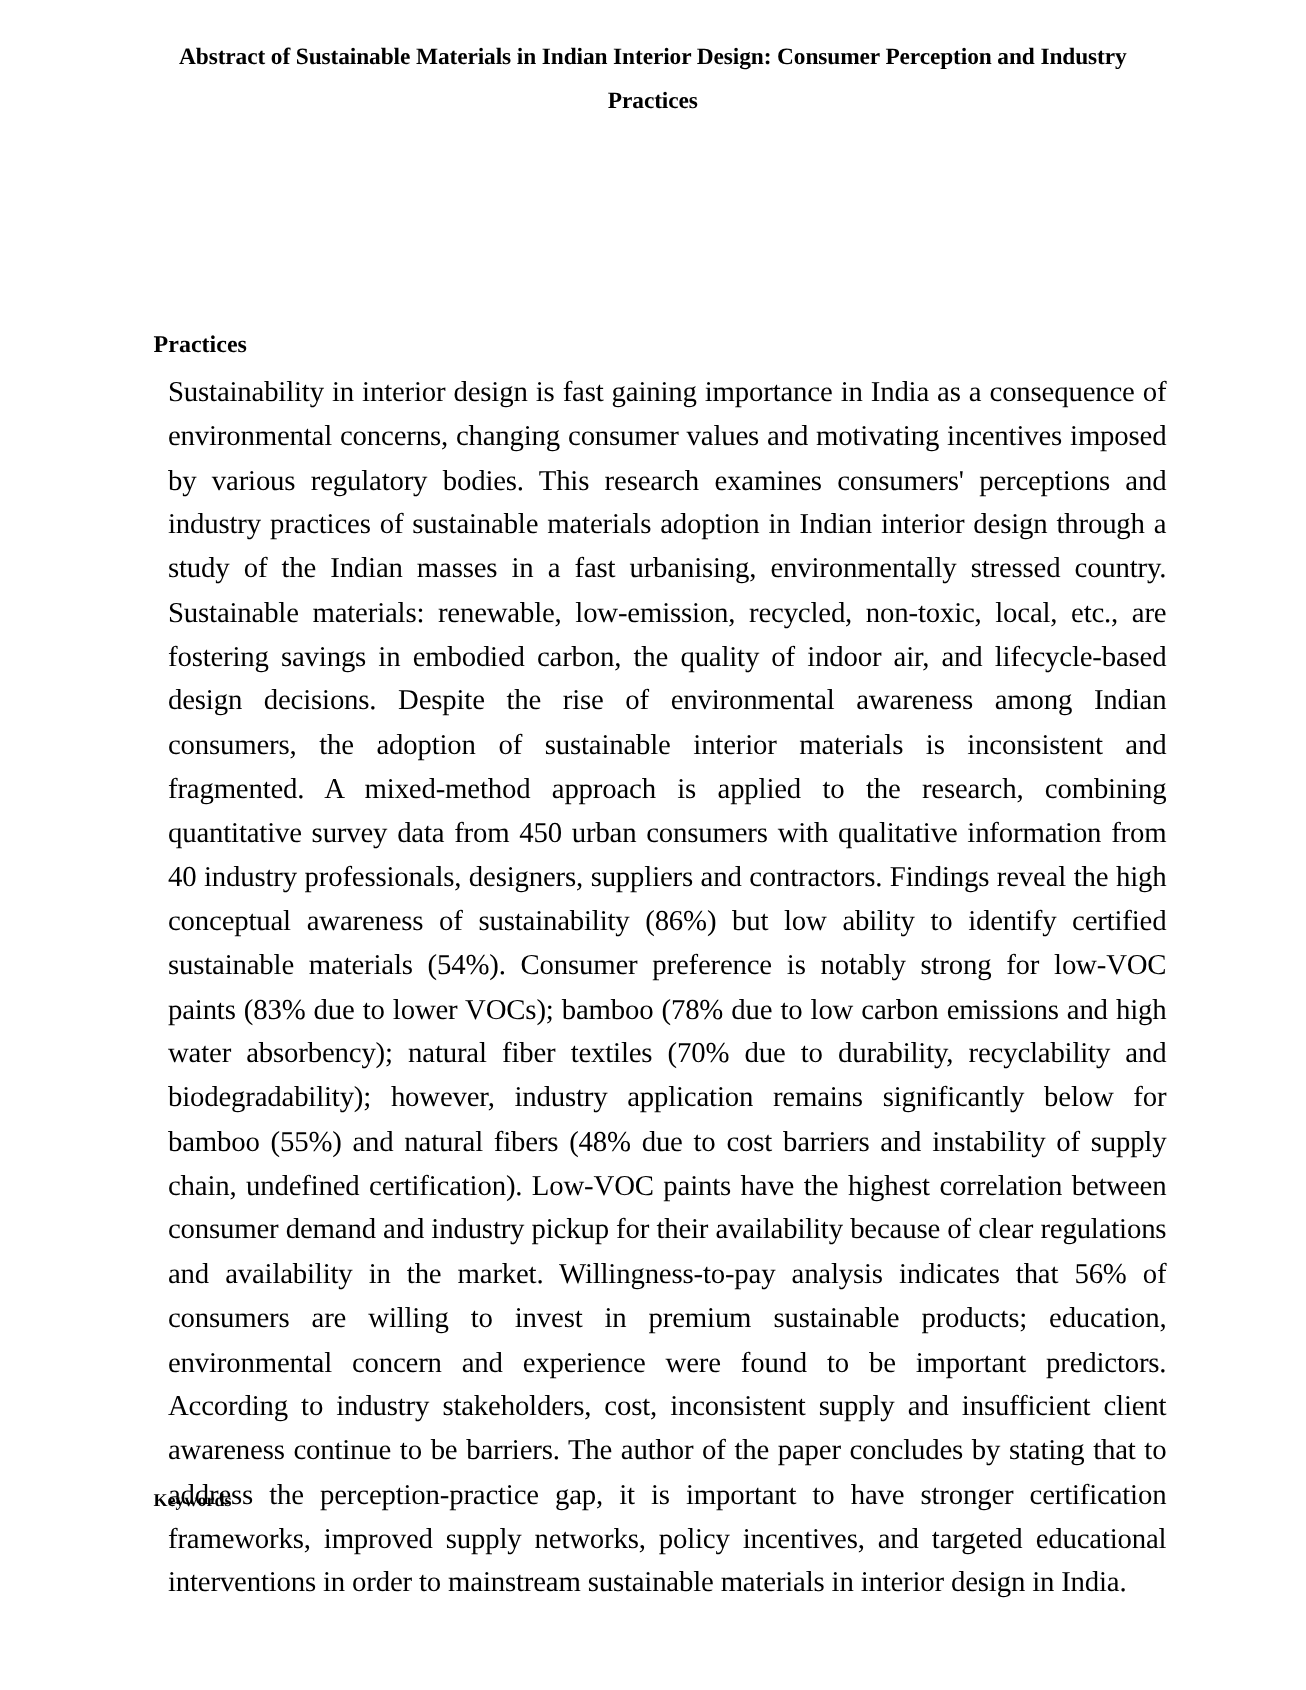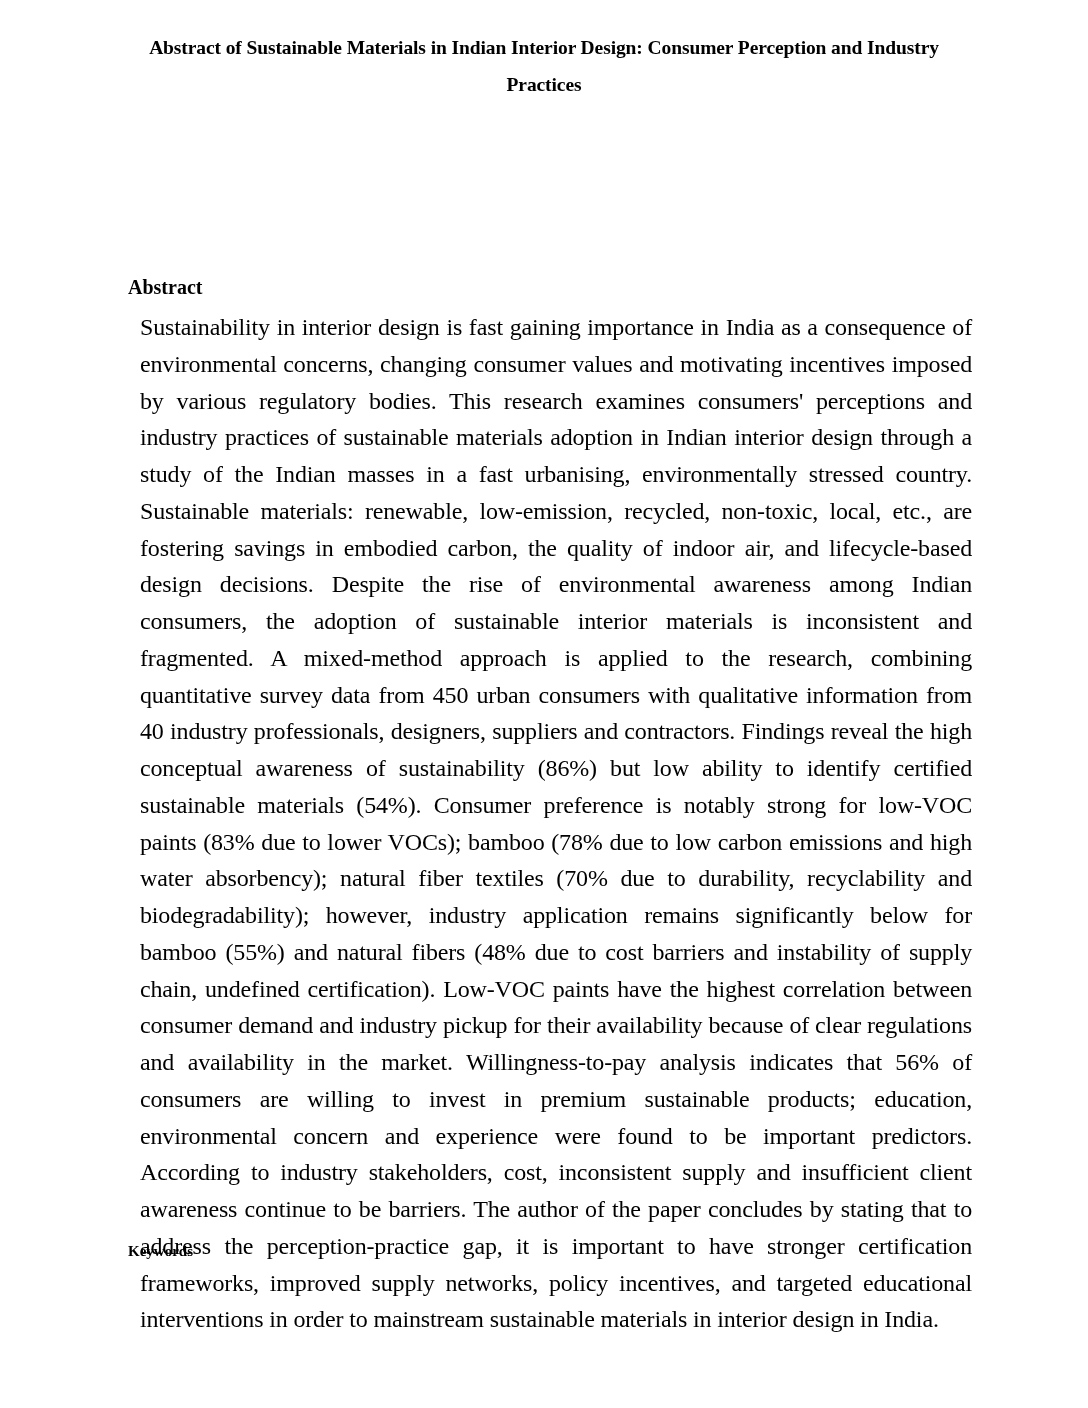--- a/index.html
+++ b/index.html
@@ -62,18 +62,18 @@
       line-height: 28px;
       text-align: right;
     }
   </style>
 </head>
 <body>
 
 <div class="page">
   <div class="title">Abstract of Sustainable Materials in Indian Interior Design: Consumer Perception and Industry Practices</div>
 
-  <div class="abstract-heading">Abstract</div>
+  <div class="abstract-heading">Practices</div>
 
   <div class="abstract-body">Sustainability in interior design is fast gaining importance in India as a consequence of environmental concerns, changing consumer values and motivating incentives imposed by various regulatory bodies. This research examines consumers' perceptions and industry practices of sustainable materials adoption in Indian interior design through a study of the Indian masses in a fast urbanising, environmentally stressed country. Sustainable materials: renewable, low-emission, recycled, non-toxic, local, etc., are fostering savings in embodied carbon, the quality of indoor air, and lifecycle-based design decisions. Despite the rise of environmental awareness among Indian consumers, the adoption of sustainable interior materials is inconsistent and fragmented. A mixed-method approach is applied to the research, combining quantitative survey data from 450 urban consumers with qualitative information from 40 industry professionals, designers, suppliers and contractors. Findings reveal the high conceptual awareness of sustainability (86%) but low ability to identify certified sustainable materials (54%). Consumer preference is notably strong for low-VOC paints (83% due to lower VOCs); bamboo (78% due to low carbon emissions and high water absorbency); natural fiber textiles (70% due to durability, recyclability and biodegradability); however, industry application remains significantly below for bamboo (55%) and natural fibers (48% due to cost barriers and instability of supply chain, undefined certification). Low-VOC paints have the highest correlation between consumer demand and industry pickup for their availability because of clear regulations and availability in the market. Willingness-to-pay analysis indicates that 56% of consumers are willing to invest in premium sustainable products; education, environmental concern and experience were found to be important predictors. According to industry stakeholders, cost, inconsistent supply and insufficient client awareness continue to be barriers. The author of the paper concludes by stating that to address the perception-practice gap, it is important to have stronger certification frameworks, improved supply networks, policy incentives, and targeted educational interventions in order to mainstream sustainable materials in interior design in India.</div>
 
   <div class="keywords-heading">Keywords</div>
 </div>
 
 </body></html>

